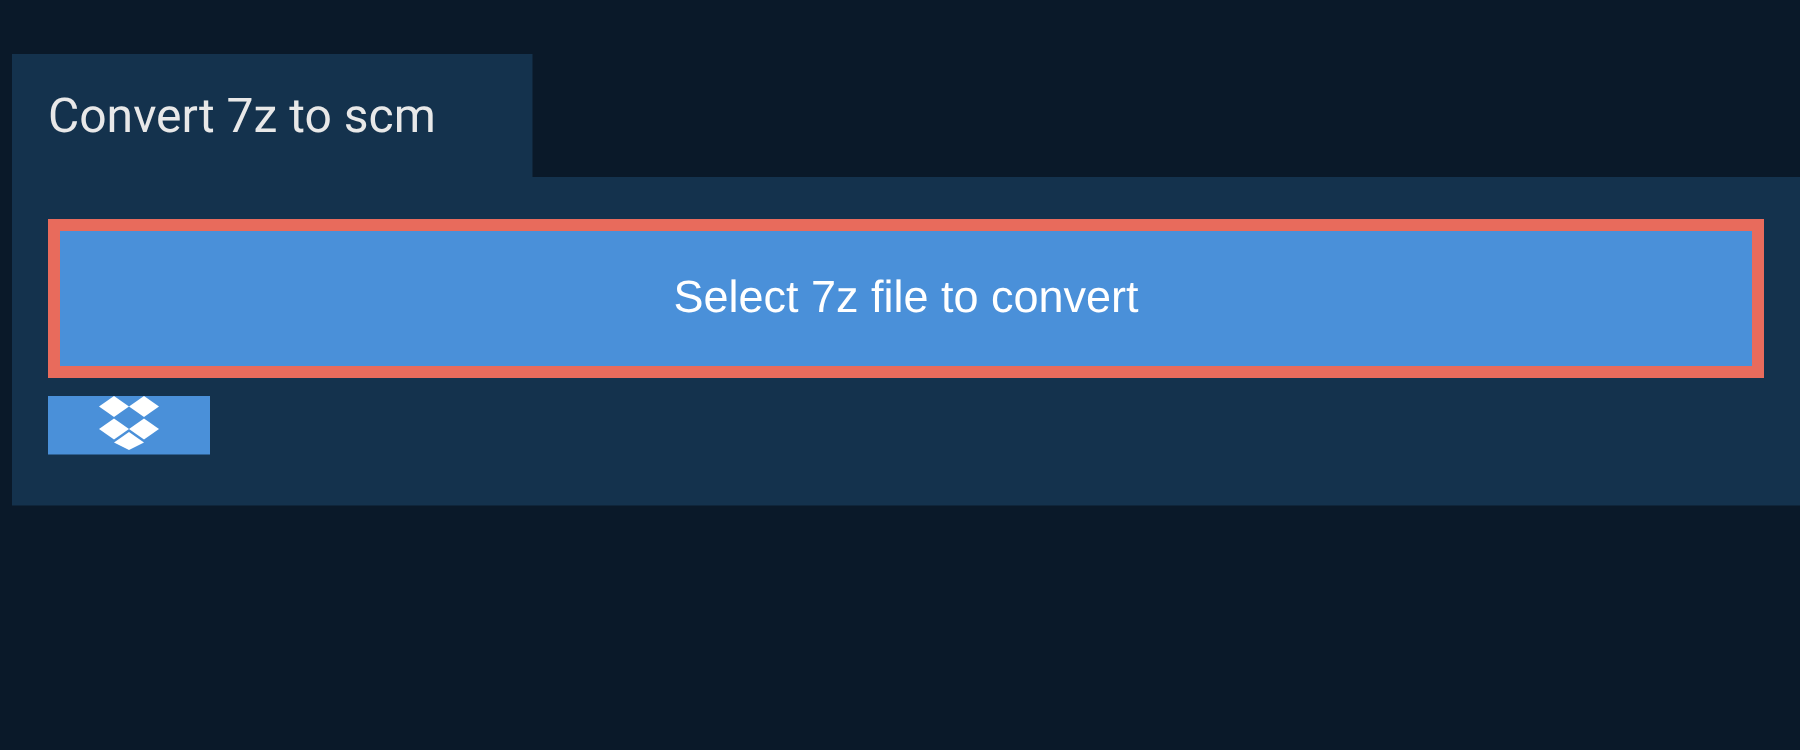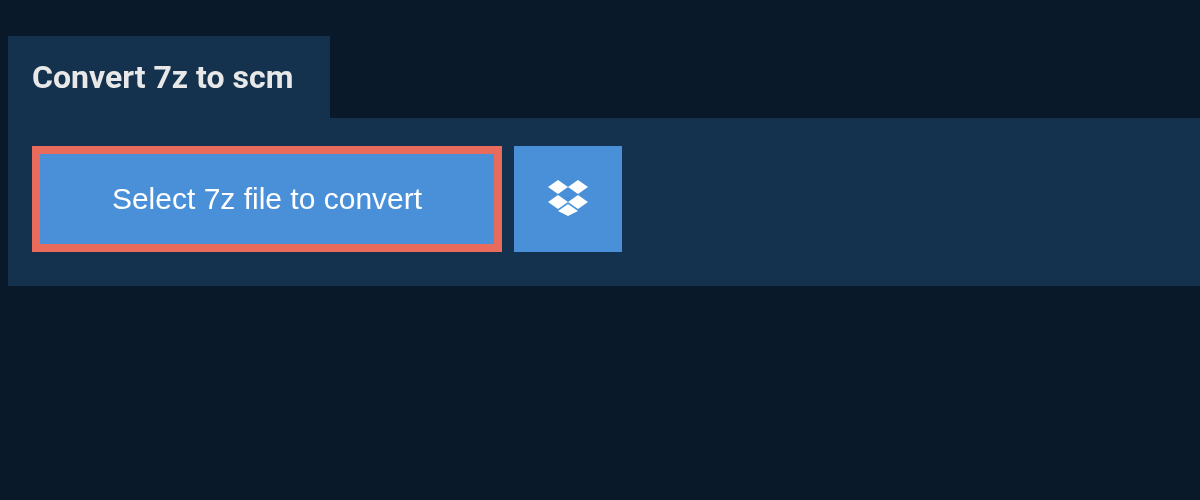--- a/index.html
+++ b/index.html
@@ -16,31 +16,32 @@
     }
     .tab-container {
       margin-top: 36px;
       margin-left: 8px;
     }
     .tab {
       display: inline-block;
       background: #14324d;
       color: #e8e8e8;
       font-size: 32px;
-      font-weight: 700;
-      padding: 22px 37px 22px 24px;
+      font-weight: 400;
+      padding: 22px 64px 22px 24px;
     }
     .panel {
       background: #14324d;
       margin-left: 8px;
       width: calc(100% - 8px);
       padding: 28px 24px 34px 24px;
       display: flex;
       gap: 12px;
       align-items: stretch;
+      flex-direction: column;
     }
     .select-button {
       background: #4a90d9;
       border: 8px solid #e86b5c;
       color: #ffffff;
       font-size: 30px;
       font-weight: 400;
       padding: 28px 44px;
       cursor: pointer;
       display: inline-flex;

